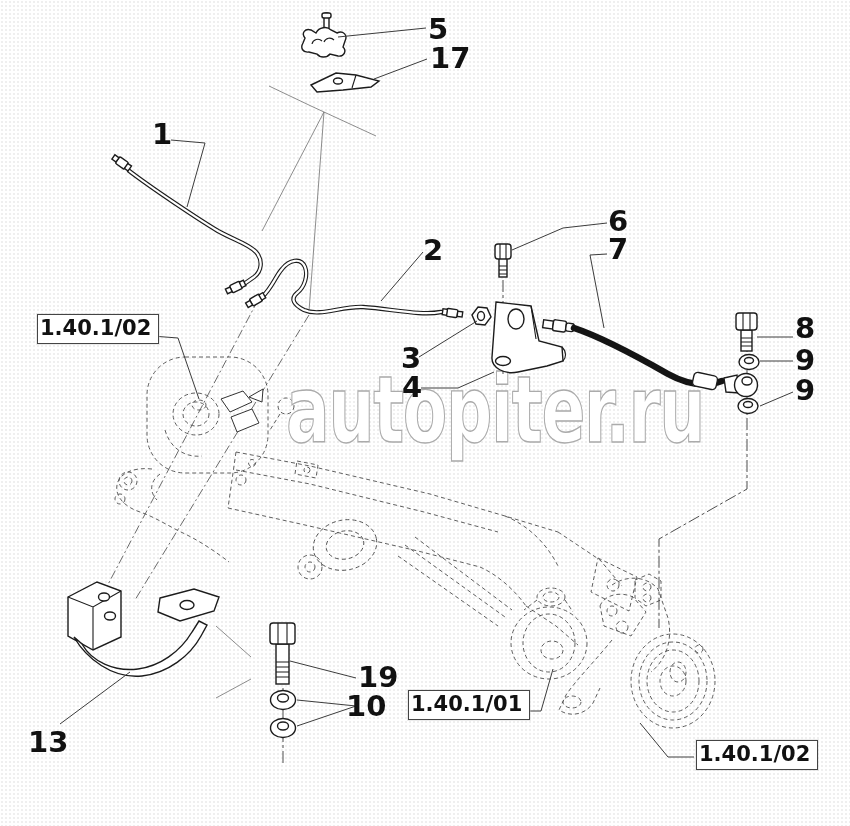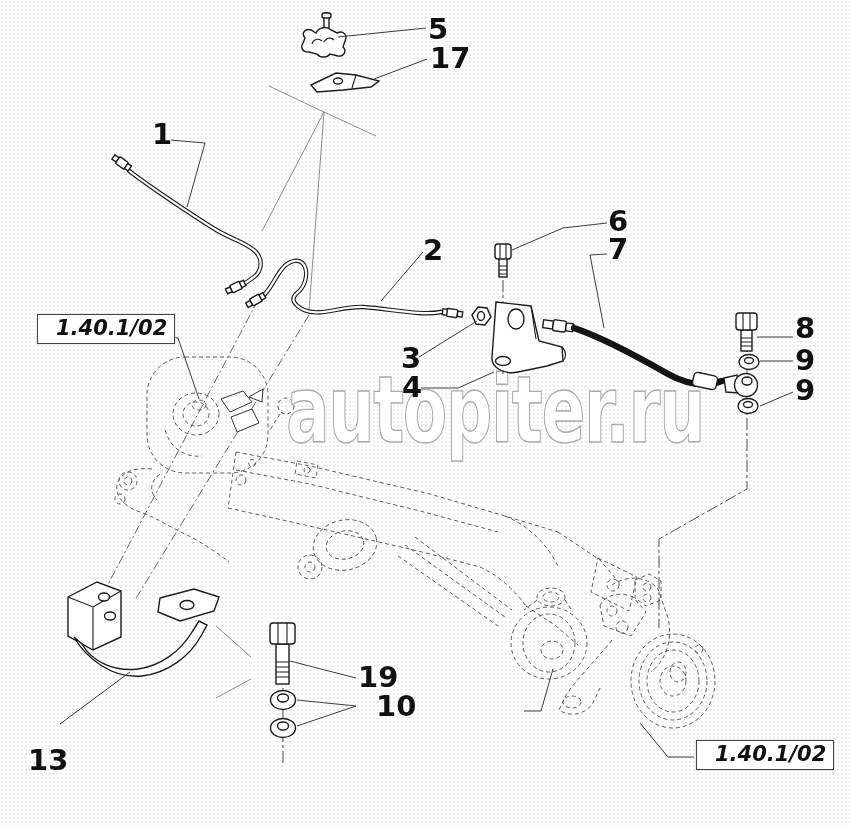--- a/index.html
+++ b/index.html
@@ -26,22 +26,22 @@
     fill:#ffffff;stroke:#ababab;stroke-width:1.4;
     font-family:"DejaVu Sans","Liberation Sans",sans-serif;
     font-weight:bold;letter-spacing:-2px;
   }
   .callout{
     position:absolute;color:#111;font-size:29px;font-weight:bold;line-height:1;
     white-space:nowrap;
   }
   .refbox{
     position:absolute;color:#111;font-size:21px;font-weight:bold;line-height:1;
-    border:1.4px solid #444;background:#ffffff;padding:3px 7px 4px 18px;
-    white-space:nowrap;box-shadow:0 0 0 1px rgba(200,200,200,.35);font-style:italic;
+    border:1.4px solid #444;background:#ffffff;padding:3px 7px 4px 2px;
+    white-space:nowrap;box-shadow:0 0 0 1px rgba(200,200,200,.35);
   }
 </style>
 </head>
 <body>
 
 <div id="canvas">
   <svg width="850" height="826" viewBox="0 0 850 826">
 
     <defs>
       <g id="fit">
@@ -257,20 +257,21 @@
   <div class="callout" style="left:152px;top:120px">1</div>
   <div class="callout" style="left:423px;top:236px">2</div>
   <div class="callout" style="left:401px;top:344px">3</div>
   <div class="callout" style="left:402px;top:373px">4</div>
   <div class="callout" style="left:428px;top:15px">5</div>
   <div class="callout" style="left:608px;top:207px">6</div>
   <div class="callout" style="left:608px;top:235px">7</div>
   <div class="callout" style="left:795px;top:314px">8</div>
   <div class="callout" style="left:795px;top:346px">9</div>
   <div class="callout" style="left:795px;top:376px">9</div>
-  <div class="callout" style="left:376px;top:692px">10</div>
+  <div class="callout" style="left:346px;top:692px">10</div>
   <div class="callout" style="left:430px;top:44px">17</div>
   <div class="callout" style="left:358px;top:663px">19</div>
-  <div class="callout" style="left:28px;top:746px">13</div>
+  <div class="callout" style="left:28px;top:728px">13</div>
 
   <div class="refbox" style="left:37px;top:314px">1.40.1/02</div>
+  <div class="refbox" style="left:408px;top:690px">1.40.1/01</div>
   <div class="refbox" style="left:696px;top:740px">1.40.1/02</div>
 </div>
 
 </body></html>

